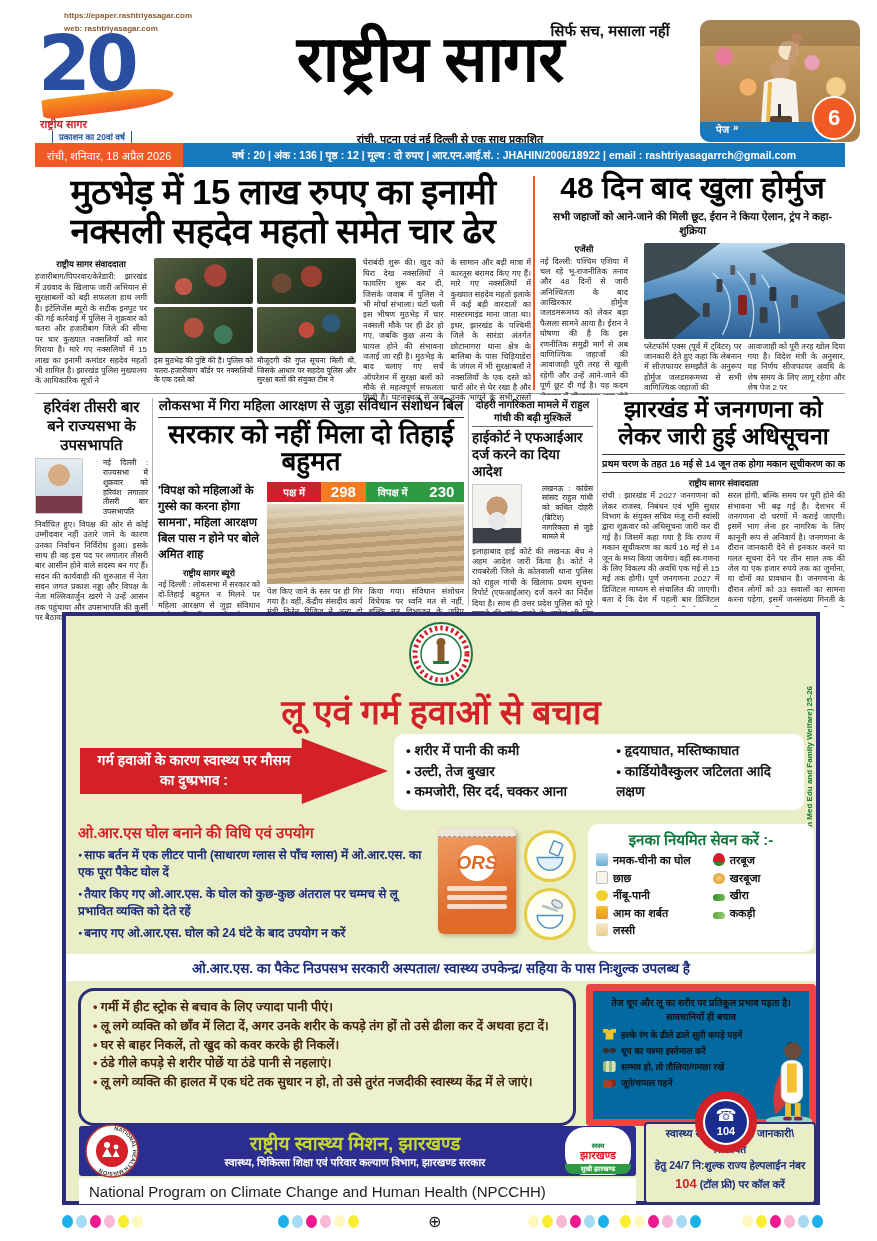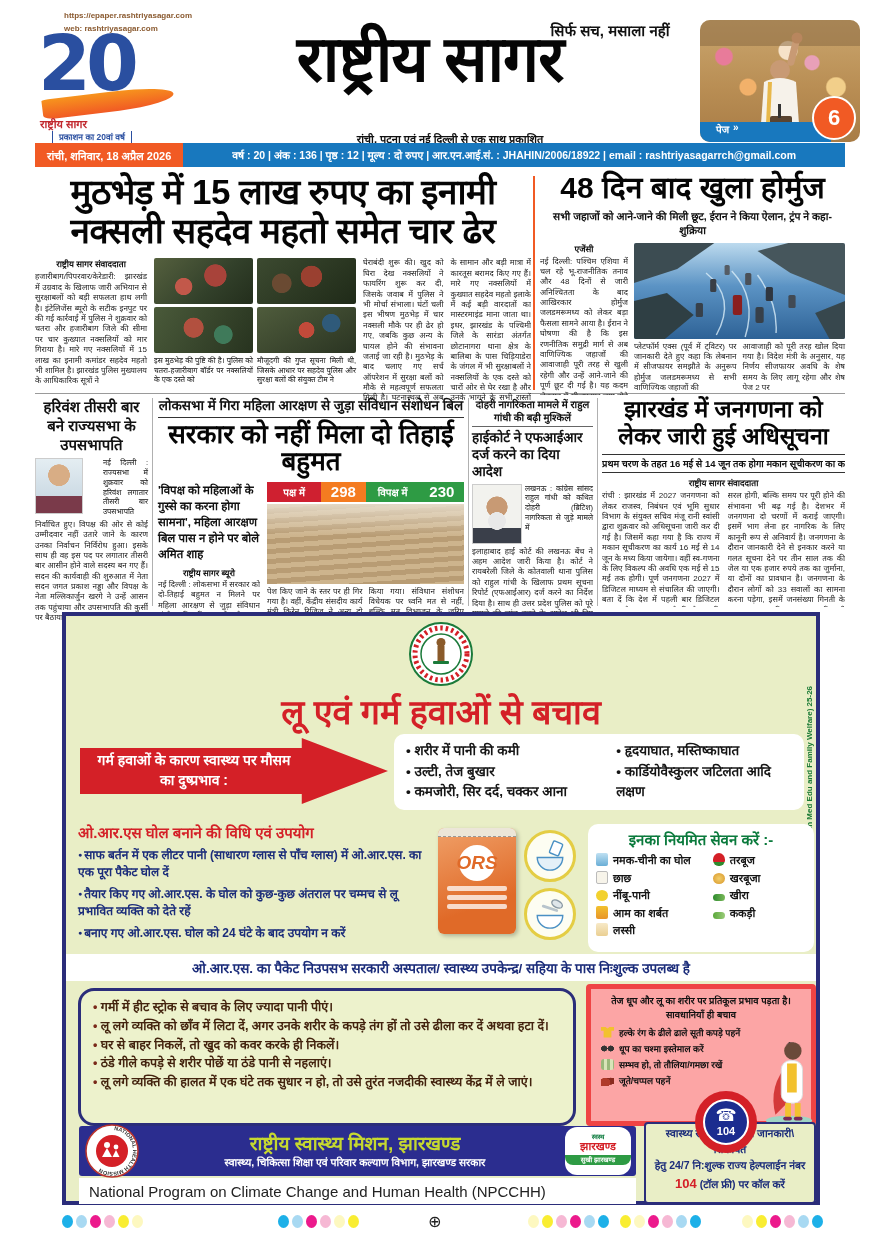--- a/index.html
+++ b/index.html
@@ -27,21 +27,21 @@
           radial-gradient(circle at 70% 35%,#e8a0b8 0 5%,transparent 6%),
           radial-gradient(circle at 85% 55%,#f2cf8a 0 6%,transparent 7%),
           radial-gradient(circle at 55% 25%,#f6e2c8 0 7%,transparent 8%),
           linear-gradient(#caa66e,#b98e54 55%,#a87c46);}
   .promo-strip{position:absolute;left:0;bottom:0;height:20px;width:72%;background:#1878be;color:#fff;
                font-size:10px;font-weight:bold;display:flex;align-items:flex-start;gap:4px;padding-left:16px;}
   .promo-circle{position:absolute;right:4px;bottom:2px;width:40px;height:40px;border-radius:50%;
                 background:#f15a24;border:2px solid #fff;color:#fff;font-size:22px;font-weight:bold;
                 display:flex;align-items:center;justify-content:center;z-index:2;}
   .info-bar{position:absolute;left:35px;top:143px;width:810px;height:24px;display:flex;}
-  .date-box{background:#f15a24;color:#fff;font-weight:bold;font-size:11px;display:flex;align-items:center;
+  .date-box{background:#f15a24;color:#fff;font-weight:normal;font-size:11px;display:flex;align-items:center;
             justify-content:center;padding:0 12px;white-space:nowrap;}
   .issue-box{background:#1878be;color:#fff;font-weight:bold;font-size:10.5px;flex:1;display:flex;
              align-items:center;justify-content:center;white-space:nowrap;overflow:hidden;}
 
   
   .rule-h{position:absolute;left:35px;top:393px;width:810px;border-top:1px solid #9a9a9a;}
   .rule-v-orange{position:absolute;left:533px;top:176px;height:214px;border-left:2px solid #f15a24;}
   .rv{position:absolute;top:398px;height:208px;border-left:1px solid #b0b0b0;}
 
   
@@ -57,21 +57,21 @@
   .p1{background:radial-gradient(circle at 62% 38%,#a8433a 0 16%,transparent 17%),radial-gradient(circle at 30% 62%,#c2584a 0 11%,transparent 12%),linear-gradient(135deg,#55603e,#32402a 60%,#232e1c);}
   .p2{background:radial-gradient(circle at 40% 45%,#b2503f 0 15%,transparent 16%),radial-gradient(circle at 70% 60%,#3f7a5a 0 12%,transparent 13%),linear-gradient(120deg,#4a5a3a,#27331f);}
   .p3{background:radial-gradient(circle at 55% 40%,#9a4030 0 17%,transparent 18%),radial-gradient(circle at 25% 55%,#6a4a32 0 12%,transparent 13%),linear-gradient(140deg,#3c4a30,#1f2a18);}
   .p4{background:radial-gradient(circle at 50% 50%,#c24a3a 0 14%,transparent 15%),radial-gradient(circle at 75% 35%,#2f5a7a 0 11%,transparent 12%),linear-gradient(150deg,#4f5c3c,#2a3422);}
   .pcap{font-size:7.5px;line-height:1.25;text-align:justify;}
   .ncol2{flex:1;}
 
   .hormuz{position:absolute;left:540px;top:172px;width:305px;}
   .hormuz h2{margin:0;font-size:30px;font-weight:900;text-align:center;line-height:1.05;color:#050505;}
   .hz-subhead{font-size:10.5px;font-weight:900;text-align:center;margin-top:5px;}
-  .hz-row{display:flex;gap:6px;margin-top:6px;}
+  .hz-row{display:flex;gap:16px;margin-top:6px;}
   .hz-left{width:88px;flex:none;height:152px;overflow:hidden;}
   .hz-right{flex:1;}
   .hz-img{height:96px;border-radius:2px;overflow:hidden;}
   .hz-caps{display:flex;gap:6px;margin-top:3px;}
   .hz-caps .jtxt{flex:1;}
 
   .harivansh{position:absolute;left:35px;top:398px;width:113px;}
   .harivansh h3{margin:0;font-size:15px;font-weight:900;text-align:center;line-height:1.25;}
   .hv-row{display:flex;gap:20px;margin-top:4px;}
   .hv-photo{width:46px;height:54px;flex:none;border:1px solid #ccc;background:
@@ -98,21 +98,21 @@
   .vb-n2{background:#2e9b44;color:#fff;font-size:15px;flex:0.9;}
   .parl{height:80px;margin-top:2px;background:
         linear-gradient(rgba(232,222,205,.9),rgba(232,222,205,0) 40%),
         repeating-linear-gradient(176deg,#cdb48d 0 5px,#b89c74 5px 10px);}
   .bill-caps{display:flex;gap:6px;margin-top:3px;}
   .bill-caps .jtxt{flex:1;height:62px;overflow:hidden;}
 
   .rahul{position:absolute;left:472px;top:398px;width:121px;}
   .rahul .kicker{font-size:10px;font-weight:bold;text-align:center;border-bottom:1px solid #666;padding-bottom:2px;line-height:1.3;}
   .rahul h3{margin:3px 0;font-size:13.5px;font-weight:900;line-height:1.25;}
-  .rahul-top{display:flex;gap:3px;}
+  .rahul-top{display:flex;gap:20px;}
   .rahul-photo{width:48px;height:58px;flex:none;border:1px solid #ccc;background:
       radial-gradient(circle at 50% 62%,#e8e8e8 0 20%,transparent 21%),
       radial-gradient(circle at 50% 38%,#c89a74 0 24%,transparent 25%),
       linear-gradient(to top,#3a3f4a 0 26%,transparent 26%),#f2f2ee;}
   .rahul-side{font-size:7.5px;line-height:1.3;text-align:justify;}
   .rahul-body{margin-top:3px;height:104px;overflow:hidden;}
 
   .census{position:absolute;left:602px;top:396px;width:243px;}
   .census h3{margin:0;font-size:23px;font-weight:900;text-align:center;line-height:1.18;color:#050505;}
   .census .subhead{font-size:9.5px;font-weight:900;text-align:center;margin-top:4px;
@@ -168,21 +168,21 @@
   .ic-kharbuja{background:radial-gradient(#f2cf6a,#d8952a);border-radius:50%;height:11px;}
   .ic-khira{background:linear-gradient(90deg,#2e8b2e,#7ab85a);border-radius:6px;height:7px;}
   .ic-kakdi{background:linear-gradient(90deg,#5aa83a,#9acb7a);border-radius:6px;height:7px;}
   .free-strip{position:absolute;left:0;top:338px;width:100%;height:27px;background:#fff;color:#1b2c7a;
               font-size:13.5px;font-weight:900;display:flex;align-items:center;justify-content:center;}
   .tips{position:absolute;left:12px;top:372px;width:498px;height:138px;background:#edf2cc;
         border:3px solid #2b2d7a;border-radius:16px;padding:7px 12px;box-sizing:border-box;}
   .tips ul{list-style:none;margin:0;padding:0;font-size:12.5px;font-weight:bold;color:#43230e;line-height:1.5;}
   .tips li::before{content:"• ";color:#7a2a1a;}
   .signboard{position:absolute;left:520px;top:368px;width:230px;height:142px;}
-  .sign-frame{position:absolute;inset:0;border:5px solid #ef4444;background:#fca5a5;border-radius:4px;box-sizing:border-box;}
+  .sign-frame{position:absolute;inset:0;border:7px solid #ef4444;background:#0369a1;border-radius:4px;box-sizing:border-box;}
   .sign-title{font-size:9.5px;font-weight:900;text-align:center;margin:5px 4px 0;line-height:1.45;}
   .sign-items{list-style:none;margin:3px 0 0;padding:0 52px 0 10px;font-size:9px;font-weight:bold;line-height:1.8;}
   .si{display:inline-block;width:13px;height:11px;margin-right:5px;vertical-align:-2px;}
   .si-shirt{background:#f2c12e;clip-path:polygon(0 0,30% 0,50% 18%,70% 0,100% 0,100% 38%,80% 38%,80% 100%,20% 100%,20% 38%,0 38%);}
   .si-glasses{background:radial-gradient(circle at 25% 50%,#333 0 26%,transparent 28%),
               radial-gradient(circle at 75% 50%,#333 0 26%,transparent 28%),
               linear-gradient(transparent 45%,#333 45% 58%,transparent 58%);}
   .si-towel{background:repeating-linear-gradient(90deg,#9ab87a 0 3px,#d8e4b8 3px 6px);border-radius:3px;}
   .si-shoes{background:radial-gradient(ellipse at 30% 70%,#b03a2a 0 42%,transparent 44%),
             radial-gradient(ellipse at 75% 55%,#8a2a1e 0 40%,transparent 42%);}
@@ -191,22 +191,22 @@
   .helpline{position:absolute;left:578px;top:506px;width:172px;height:82px;border:2px solid #2b2d7a;background:#e9eec6;
             border-radius:4px;box-sizing:border-box;display:flex;flex-direction:column;justify-content:flex-end;
             padding:4px 5px 9px;text-align:center;font-size:10.5px;font-weight:bold;color:#1b2c7a;line-height:1.5;}
   .num104{color:#d42027;font-size:13px;font-weight:900;}
   .nhm-bar{position:absolute;left:13px;top:510px;width:557px;height:50px;background:#2b2d8f;border-radius:3px;
            display:flex;align-items:center;}
   .nhm-logo{width:54px;height:54px;flex:none;margin:0 6px;}
   .nhm-text{flex:1;text-align:center;}
   .nhm-title{font-size:19px;font-weight:900;color:#c6d830;line-height:1.15;}
   .nhm-dept{font-size:10.5px;font-weight:bold;color:#fff;margin-top:1px;}
-  .nhm-bubble{width:66px;height:48px;background:#fff;border-radius:12px;margin-right:5px;flex:none;text-align:center;
-              font-weight:900;padding-top:6px;box-sizing:border-box;line-height:1.15;}
+  .nhm-bubble{width:66px;height:48px;background:#fff;border-radius:20px;margin-right:5px;flex:none;text-align:center;
+              font-weight:900;padding-top:15px;box-sizing:border-box;line-height:1.15;}
   .bub-top{font-size:6.5px;color:#0a7a3c;}
   .bub-mid{font-size:11px;color:#d42027;}
   .bub-bot{font-size:6.5px;color:#fff;background:#2e9b44;border-radius:0 0 8px 8px;margin-top:2px;padding:1px 0;}
   .npcchh{position:absolute;left:13px;top:562px;width:557px;height:26px;background:#fff;display:flex;align-items:center;
           padding-left:10px;font-size:15px;color:#222;box-sizing:border-box;}
 
   
   .regs{position:absolute;left:0;top:1214px;width:877px;height:18px;}
   .dots{position:absolute;top:1px;display:flex;gap:3px;}
   .dot{width:11px;height:13px;border-radius:50%;display:inline-block;}

